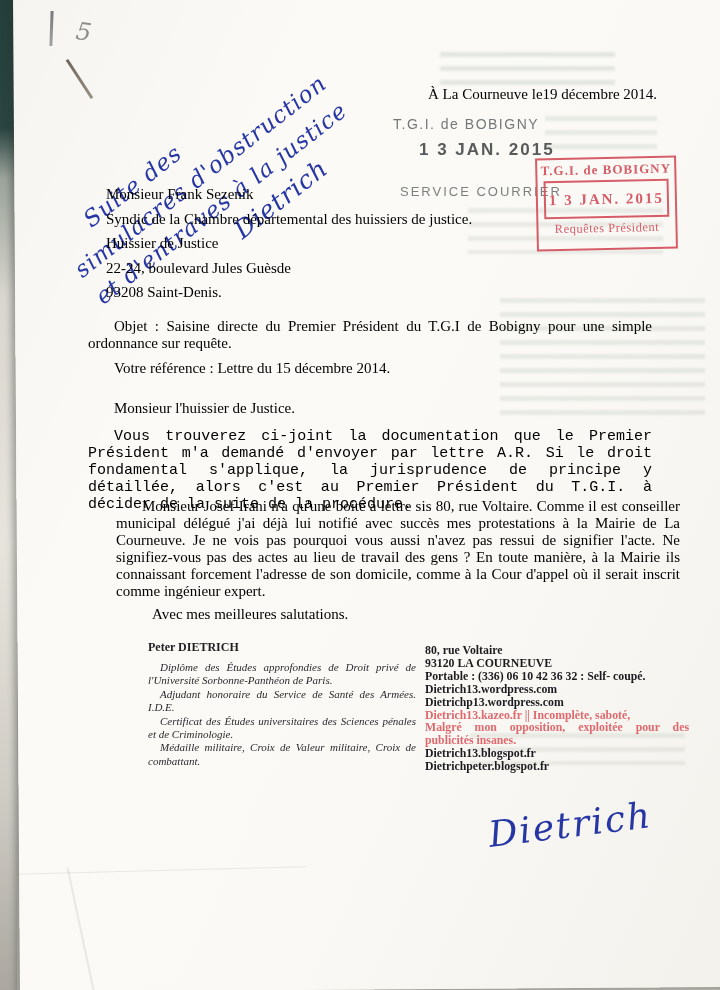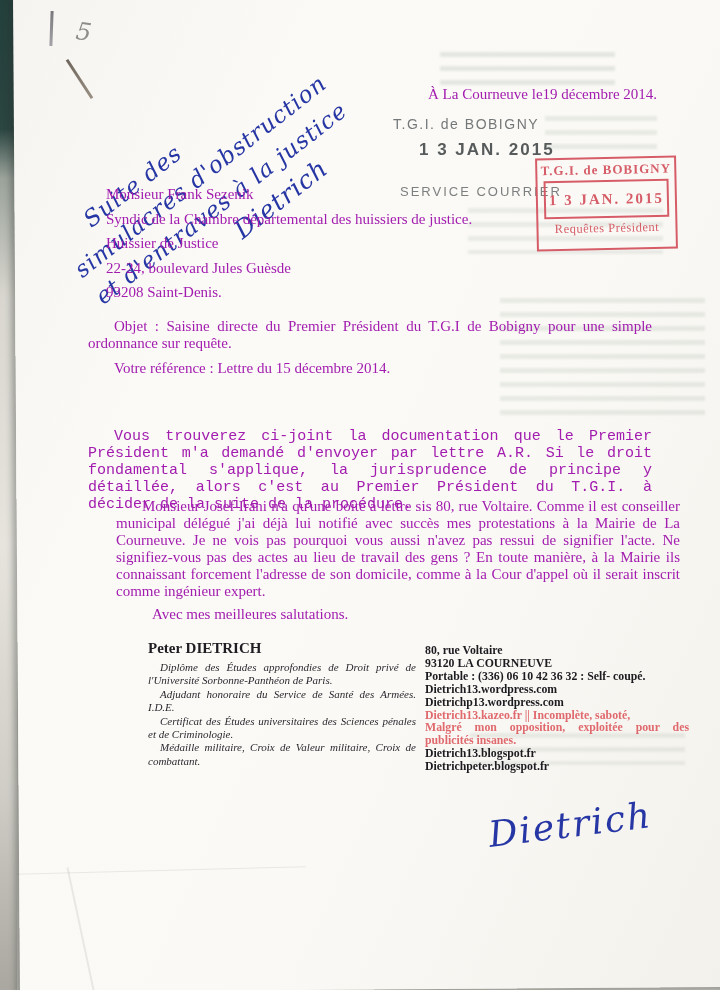--- a/index.html
+++ b/index.html
@@ -44,21 +44,21 @@
   .hand-note{position:absolute;left:46px;top:232px;transform:rotate(-38deg);
     transform-origin:0 0;line-height:34px;font-size:23px;letter-spacing:1px;}
   .hand-note .l1{margin-left:38px;display:block;}
   .hand-note .l2{display:block;}
   .hand-note .l3{display:block;}
   .hand-note .sig{display:block;margin-left:150px;font-size:25px;}
   .bottom-sig{position:absolute;left:488px;top:804px;font-size:36px;
     transform:rotate(-7deg);letter-spacing:2px;}
 
   
-  .t{position:absolute;color:#a21caf;font-size:15px;}
+  .t{position:absolute;color:#000000;font-size:15px;}
   .date-line{left:428px;top:86px;}
   .recipient{left:106px;top:182px;line-height:24.6px;}
   .block{left:88px;width:564px;line-height:17px;text-align:justify;}
   .indent{text-indent:26px;}
   .subject{top:318px;}
   .reference{top:360px;}
   .salutation{top:400px;}
   .para1{top:428px;font-family:Liberation Mono, monospace;}
   .para2{top:498px;line-height:16.9px;margin-left:28px;}
   .closing{left:152px;top:606px;}
@@ -73,21 +73,21 @@
   .red-stamp{position:absolute;left:536px;top:157px;width:137px;height:89px;
     border:2px solid #d4525e;color:#d4525e;transform:rotate(-1.2deg);
     font-family:"Liberation Serif",serif;opacity:0.93;}
   .rs-org{text-align:center;font-size:13px;font-weight:bold;letter-spacing:1px;padding-top:3px;}
   .rs-inner{margin:2px 6px 0 6px;border:2px solid #d4525e;height:34px;
     display:flex;align-items:center;justify-content:center;
     font-size:15px;font-weight:bold;letter-spacing:2px;}
   .rs-office{text-align:center;font-size:12.5px;padding-top:3px;letter-spacing:0.5px;}
 
   
-  .sender-name{position:absolute;left:148px;top:640px;font-size:15px;font-weight:bold;color:#1f1d22;}
+  .sender-name{position:absolute;left:148px;top:640px;font-size:12px;font-weight:bold;color:#1f1d22;}
   .credentials{position:absolute;left:148px;top:661px;width:268px;
     font-style:italic;font-size:11px;line-height:13.4px;color:#2b2930;text-align:justify;}
   .credentials p{margin:0;text-indent:12px;}
 
   
   .contact{position:absolute;left:425px;top:644px;width:264px;
     font-size:11.8px;font-weight:bold;line-height:12.9px;color:#1c1b1f;}
   .contact .row{white-space:nowrap;}
   .contact .alert{color:#e0696e;}
   .contact .wrapblock{text-align:justify;white-space:normal;}
@@ -137,20 +137,21 @@
     <div class="t recipient">
       <div>Monsieur Frank Sezenik</div>
       <div>Syndic de la Chambre départemental des huissiers de justice.</div>
       <div>Huissier de Justice</div>
       <div>22-24, boulevard Jules Guèsde</div>
       <div>93208 Saint-Denis.</div>
     </div>
 
     <div class="t block indent subject">Objet : Saisine directe du Premier Président du T.G.I de Bobigny pour une simple ordonnance sur requête.</div>
     <div class="t block indent reference">Votre référence : Lettre du 15 décembre 2014.</div>
+    <div class="t block indent salutation">Monsieur l'huissier de Justice.</div>
     <div class="t block indent para1">Vous trouverez ci-joint la documentation que le Premier Président m'a demandé d'envoyer par lettre A.R. Si le droit fondamental s'applique, la jurisprudence de principe y détaillée, alors c'est au Premier Président du T.G.I. à décider de la suite de la procédure.</div>
     <div class="t block indent para2">Monsieur Josef Irani n'a qu'une boite à lettre sis 80, rue Voltaire. Comme il est conseiller municipal délégué j'ai déjà lui notifié avec succès mes protestations à la Mairie de La Courneuve. Je ne vois pas pourquoi vous aussi n'avez pas ressui de signifier l'acte. Ne signifiez-vous pas des actes au lieu de travail des gens ? En toute manière, à la Mairie ils connaissant forcement l'adresse de son domicile, comme à la Cour d'appel où il serait inscrit comme ingénieur expert.</div>
     <div class="t closing">Avec mes meilleures salutations.</div>
 
     <div class="sender-name">Peter DIETRICH</div>
     <div class="credentials">
       <p>Diplôme des Études approfondies de Droit privé de l'Université Sorbonne-Panthéon de Paris.</p>
       <p>Adjudant honoraire du Service de Santé des Armées. I.D.E.</p>
       <p>Certificat des Études universitaires des Sciences pénales et de Criminologie.</p>
       <p>Médaille militaire, Croix de Valeur militaire, Croix de combattant.</p>

